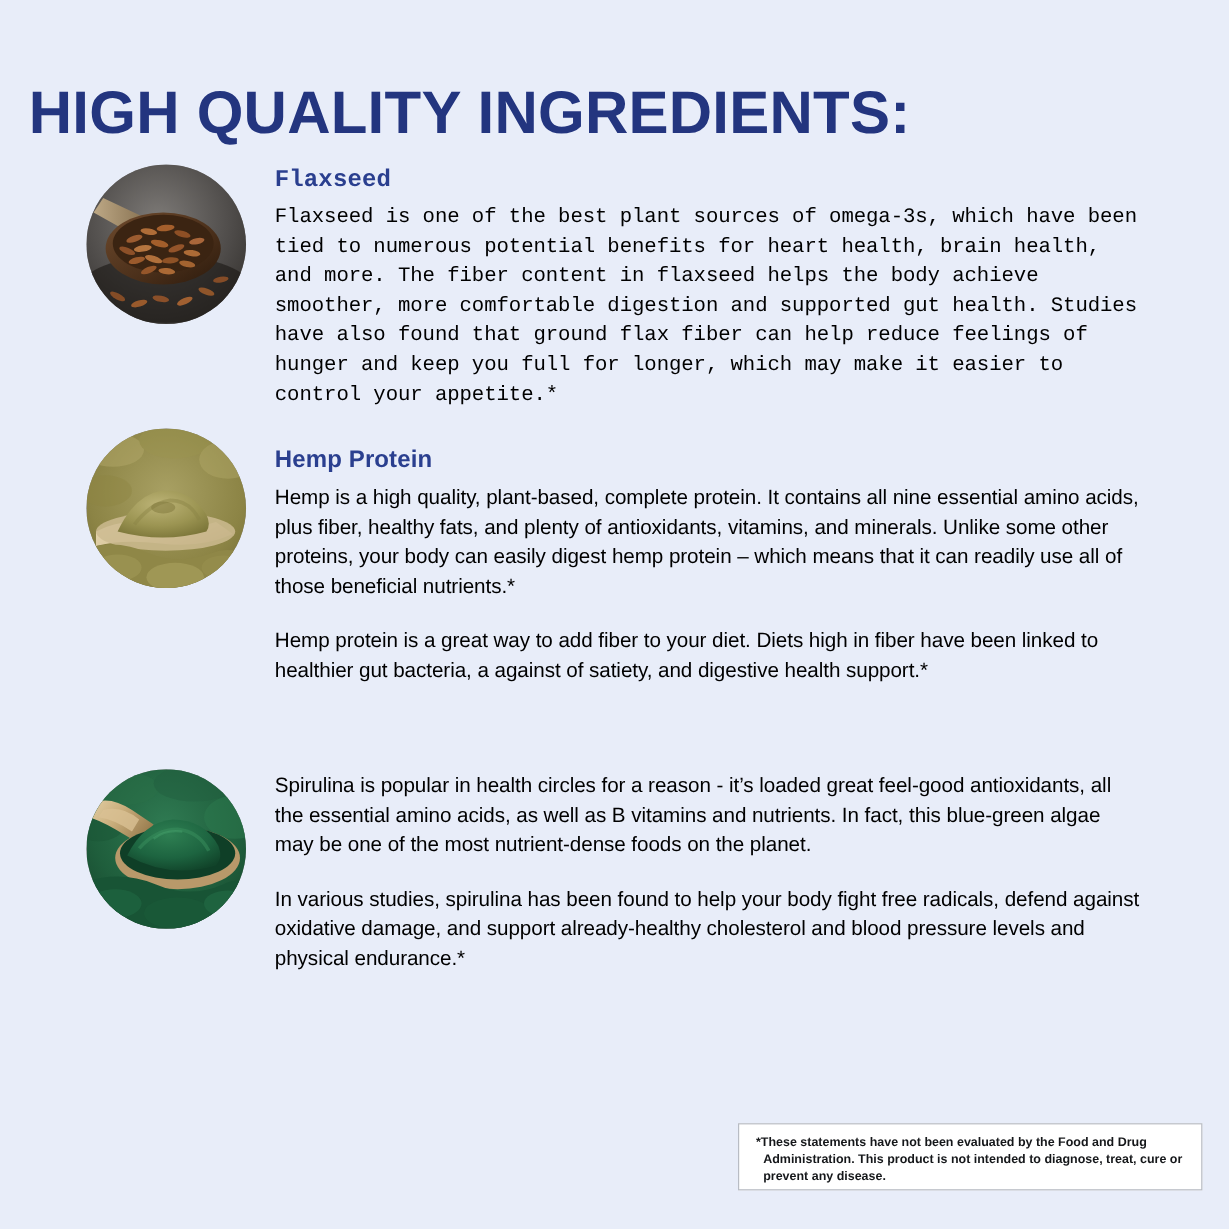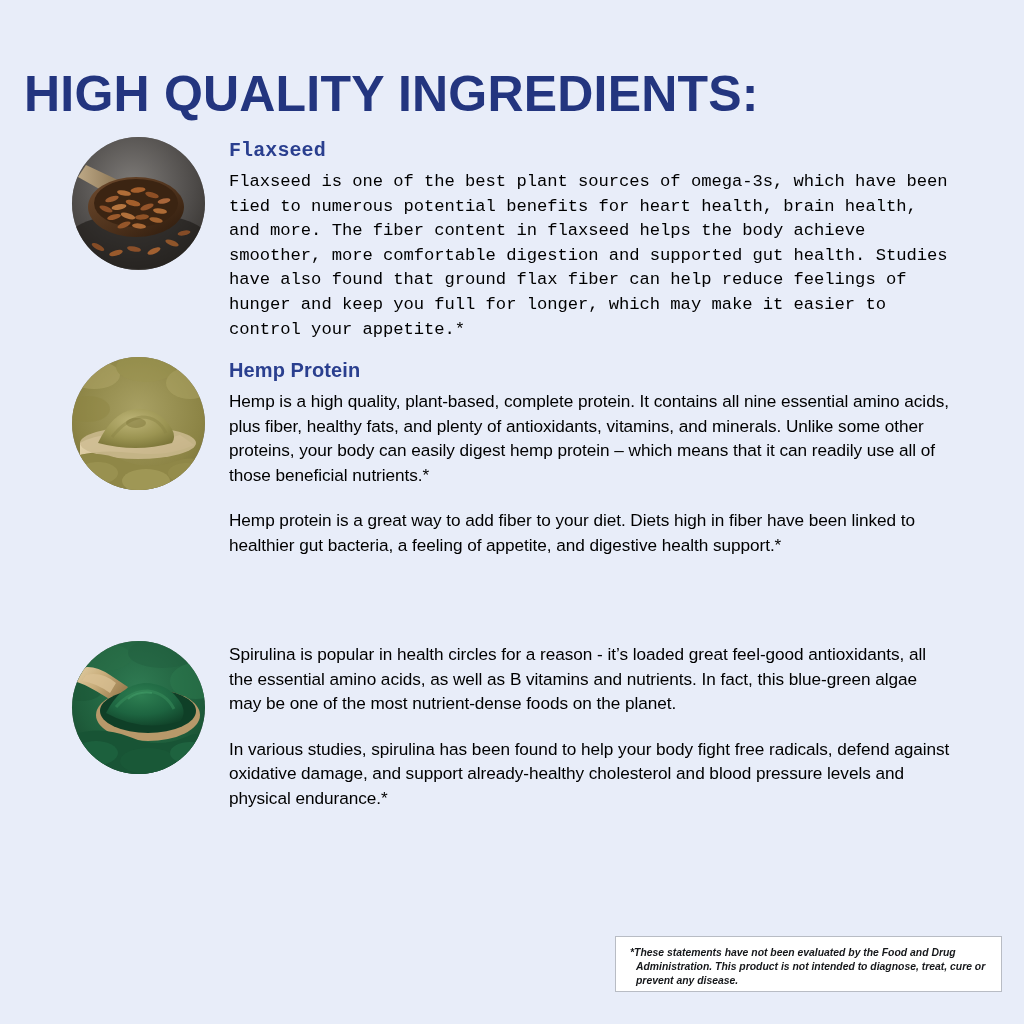--- a/index.html
+++ b/index.html
@@ -75,21 +75,21 @@
     letter-spacing: -0.05px;
   }
   .para + .para { margin-top: 21px; }
 
   
   #row-flaxseed  { top: 137px; }
   #row-hemp      { top: 357px; }
   #row-spirulina { top: 641px; }
 
   #row-flaxseed  .body { top: 1px; font-family: Liberation Mono, monospace; }
-  #row-hemp      .body { top: 0; }
+  #row-hemp      .body { top: 13px; }
   #row-spirulina .body { top: 1px; }
 
   
   .disclaimer {
     position: absolute;
     left: 615px;
     top: 936px;
     width: 387px;
     height: 56px;
     box-sizing: border-box;
@@ -98,21 +98,20 @@
     padding: 9px 14px 9px 14px;
   }
   .disclaimer-text {
     font-size: 10.4px;
     line-height: 14.2px;
     font-weight: 700;
     color: #15171a;
     margin: 0;
     text-indent: -6px;
     padding-left: 6px;
-    font-style: italic;
   }
 </style>
 </head>
 <body>
 
 <div class="page">
 
   <h1 class="page-title">HIGH QUALITY INGREDIENTS:</h1>
 
   <div class="ingredient" id="row-flaxseed">
@@ -209,21 +208,21 @@
         <g opacity="0.5">
           <ellipse cx="26" cy="116" rx="20" ry="11" fill="#a49c5a"></ellipse>
           <ellipse cx="74" cy="124" rx="24" ry="12" fill="#b0a765"></ellipse>
           <ellipse cx="114" cy="116" rx="18" ry="10" fill="#9a9250"></ellipse>
         </g>
       </svg>
     </div>
     <div class="body">
       <h2 class="ingredient-name">Hemp Protein</h2>
       <p class="para">Hemp is a high quality, plant-based, complete protein. It contains all nine essential amino acids, plus fiber, healthy fats, and plenty of antioxidants, vitamins, and minerals. Unlike some other proteins, your body can easily digest hemp protein – which means that it can readily use all of those beneficial nutrients.*</p>
-      <p class="para">Hemp protein is a great way to add fiber to your diet. Diets high in fiber have been linked to healthier gut bacteria, a feeling of appetite, and digestive health support.*</p>
+      <p class="para">Hemp protein is a great way to add fiber to your diet. Diets high in fiber have been linked to healthier gut bacteria, a against of satiety, and digestive health support.*</p>
     </div>
   </div>
 
   <div class="ingredient" id="row-spirulina">
     <div class="thumb">
       <svg viewBox="0 0 133 133" xmlns="http://www.w3.org/2000/svg" aria-hidden="true">
         <defs>
           <radialGradient id="spbg" cx="50%" cy="35%" r="85%">
             <stop offset="0%" stop-color="#2f7a52"></stop>
             <stop offset="55%" stop-color="#1f5e3c"></stop>

